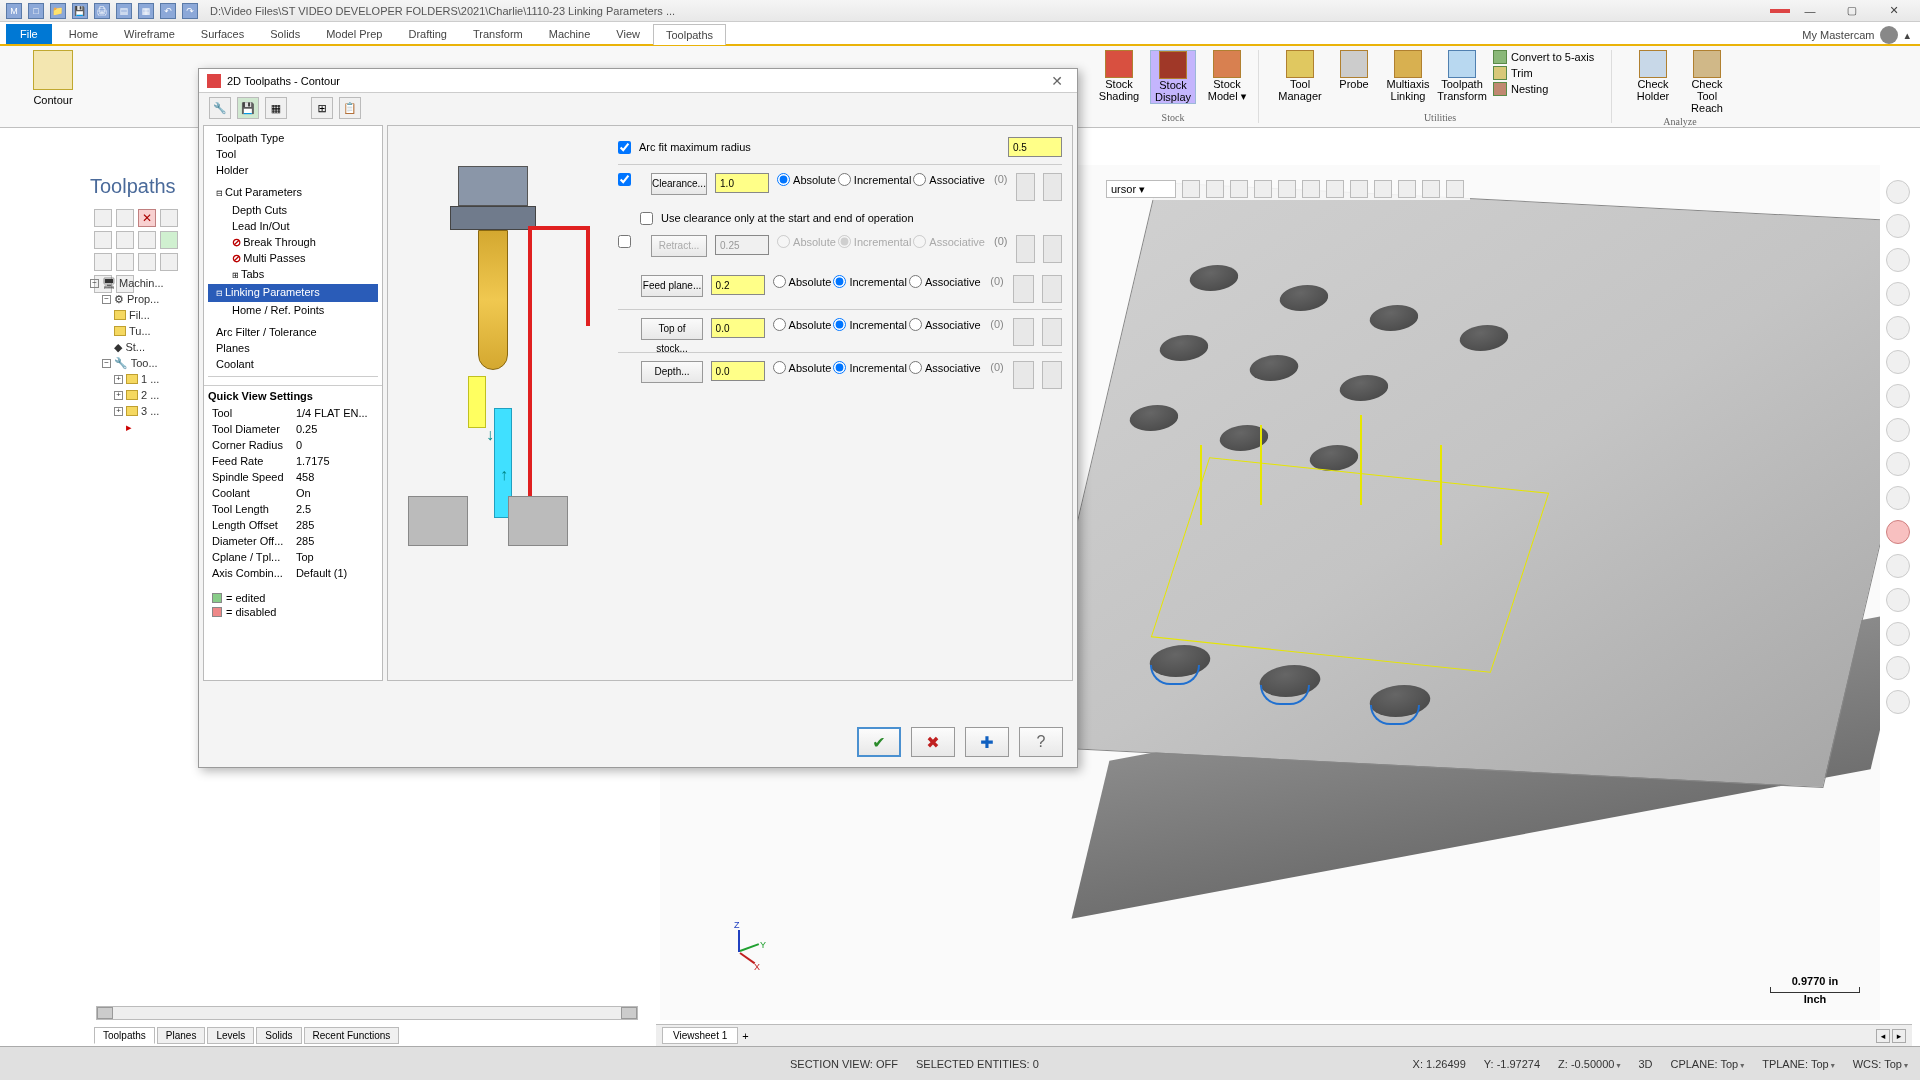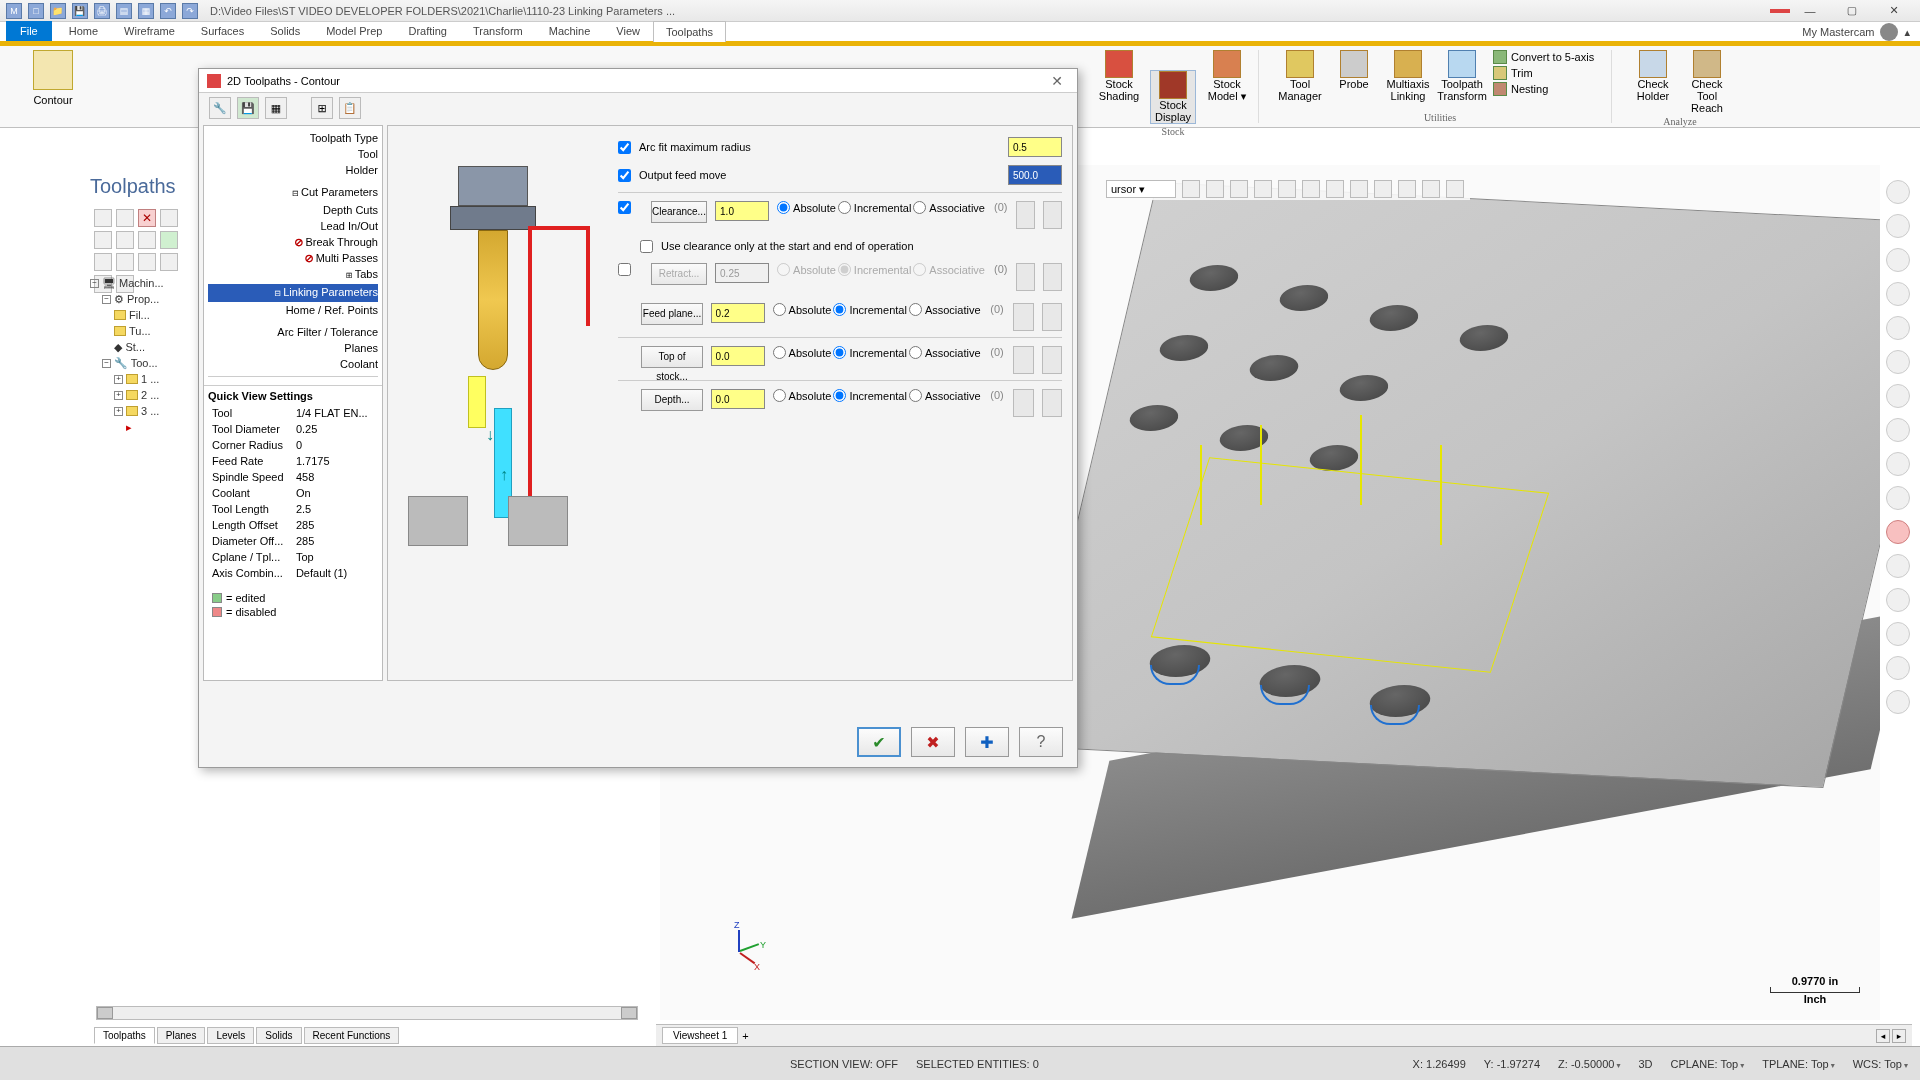--- a/index.html
+++ b/index.html
@@ -8,36 +8,36 @@
 
 .titlebar { height: 22px; background: linear-gradient(#f5f5f5,#e8e8e8); display: flex; align-items: center; padding: 0 6px; border-bottom: 1px solid #ccc; }
 .titlebar .qat { display: flex; gap: 6px; align-items: center; }
 .titlebar .qat-icon { width: 16px; height: 16px; background: #8ca8d8; border: 1px solid #5a7aa8; display: flex; align-items: center; justify-content: center; font-size: 9px; color: #fff; }
 .titlebar .path { margin-left: 12px; color: #555; font-size: 11px; flex: 1; }
 .titlebar .redpill { background: #d44; color: #fff; padding: 2px 10px; margin-left: 8px; font-size: 10px; }
 .titlebar .winbtns { display: flex; gap: 2px; }
 .titlebar .winbtn { width: 40px; height: 20px; display: flex; align-items: center; justify-content: center; color: #444; }
 
 
-.ribbon-tabs { height: 24px; background: #fff; display: flex; align-items: flex-end; border-bottom: 5px solid #eab308; padding-left: 6px; }
+.ribbon-tabs { height: 24px; background: #fff; display: flex; align-items: flex-end; border-bottom: 2px solid #eab308; padding-left: 6px; }
 .ribbon-tabs .tab { padding: 4px 12px; color: #444; border: 1px solid transparent; border-bottom: none; }
 .ribbon-tabs .tab.active { background: #fff; border-color: #c0c0c0; position: relative; top: 1px; z-index: 1; }
 .ribbon-tabs .filetab { background: #0078d4; color: #fff; padding: 4px 14px; margin-right: 4px; }
 .ribbon-tabs .right { margin-left: auto; margin-right: 10px; color: #444; display: flex; align-items: center; gap: 6px; }
 .ribbon-tabs .useric { width: 18px; height: 18px; border-radius: 9px; background: #888; }
 
 
 .ribbon-content { height: 82px; background: #f8f8f8; border-bottom: 1px solid #c0c0c0; display: flex; align-items: flex-start; padding: 4px 8px; gap: 10px; position: relative; }
 .contour-panel { width: 90px; display: flex; flex-direction: column; align-items: center; gap: 4px; }
 .contour-panel .big-icon { width: 40px; height: 40px; background: #f3e6b0; border: 1px solid #c0a830; }
 .ribbon-group { display: flex; flex-direction: column; align-items: center; gap: 2px; padding: 0 8px; border-right: 1px solid #ddd; height: 100%; }
 .ribbon-group .items { display: flex; gap: 8px; align-items: flex-start; }
 .ribbon-group .item { display: flex; flex-direction: column; align-items: center; width: 46px; text-align: center; }
 .ribbon-group .item .ic { width: 28px; height: 28px; background: #e8c080; border: 1px solid #b08030; }
-.ribbon-group .item.sel { background: #e5e5e5; border: 1px solid #9cb8d8; margin-top: 20px; }
+.ribbon-group .item.sel { background: #c4b5fd; border: 1px solid #9cb8d8; }
 .ribbon-group .grp-label { font-size: 10px; color: #666; margin-top: auto; font-family: Liberation Serif, serif; }
 .ribbon-smallitems { display: flex; flex-direction: column; gap: 2px; font-size: 10px; }
 .ribbon-smallitems .sm { display: flex; align-items: center; gap: 4px; }
 .ribbon-smallitems .sic { width: 14px; height: 14px; background: #8ab878; border: 1px solid #5a8a48; }
 
 
 .toolpaths-label { position: absolute; left: 90px; top: 175px; font-size: 20px; color: #4a6a9a; font-weight: 500; }
 
 
 .tp-toolbar { position: absolute; left: 90px; top: 205px; width: 98px; display: flex; flex-wrap: wrap; gap: 4px; padding: 4px; }
@@ -54,21 +54,21 @@
 
 .dialog { position: absolute; left: 198px; top: 68px; width: 880px; height: 700px; background: #f4f4f4; border: 1px solid #9a9a9a; box-shadow: 3px 3px 10px rgba(0,0,0,.3); }
 .dialog .dtitlebar { height: 24px; background: #fff; display: flex; align-items: center; padding: 0 8px; border-bottom: 1px solid #ccc; }
 .dialog .dtitlebar .dic { width: 14px; height: 14px; background: #d44; margin-right: 6px; }
 .dialog .dclose { margin-left: auto; font-size: 14px; color: #666; padding: 0 6px; }
 .dialog .dtoolbar { height: 30px; display: flex; align-items: center; gap: 6px; padding: 0 10px; }
 .dialog .dtoolbar .dtb { width: 22px; height: 22px; background: #f0f0f0; border: 1px solid #bbb; display: flex; align-items: center; justify-content: center; }
 
 .dialog-body { display: flex; height: 560px; }
 .dlg-left { width: 180px; border: 1px solid #bbb; margin: 2px 4px; background: #fff; display: flex; flex-direction: column; }
-.dlg-tree { flex: 0 0 auto; padding: 4px; font-size: 10px; line-height: 16px; overflow-y: auto; height: 260px; border-bottom: 1px solid #ccc; text-align: right; }
+.dlg-tree { flex: 0 0 auto; padding: 4px; font-size: 10px; line-height: 16px; overflow-y: auto; height: 260px; border-bottom: 1px solid #ccc; }
 .dlg-tree .tn { padding-left: 8px; white-space: nowrap; }
 .dlg-tree .tn.l2 { padding-left: 24px; }
 .dlg-tree .tn.sel { background: #2a5cb8; color: #fff; }
 .dlg-tree .tn .redx { color: #b00; font-weight: bold; margin-right: 2px; }
 
 .quick-view { padding: 4px; font-size: 10px; }
 .quick-view .qv-title { font-weight: bold; margin-bottom: 2px; }
 .quick-view table { width: 100%; }
 .quick-view td { padding: 1px 2px; }
 
@@ -539,26 +539,20 @@
         <div style="position:absolute;left:92px;top:300px;color:#088;font-size:16px">↑</div>
       </div>
 
       <div class="params">
 
         <div class="param-row">
           <input type="checkbox" class="param-chk" checked="" style="">
           <span class="param-label">Arc fit maximum radius</span>
           <div style="flex:1"></div>
           <input class="param-input hl" value="0.5" style="">
-        </div>
-        <div class="param-row">
-          <input type="checkbox" class="param-chk" checked="" style="">
-          <span class="param-label">Output feed move</span>
-          <div style="flex:1"></div>
-          <input class="param-input hl sel" value="500.0" style="">
         </div>
 
         <div class="param-group">
           <div class="param-row" style="align-items:flex-start">
             <input type="checkbox" class="param-chk" checked="" style="">
             <div style="width:6px"></div>
             <div class="param-btn">Clearance...</div>
             <input class="param-input hl" value="1.0" style="">
             <div class="radio-col">
               <label>

